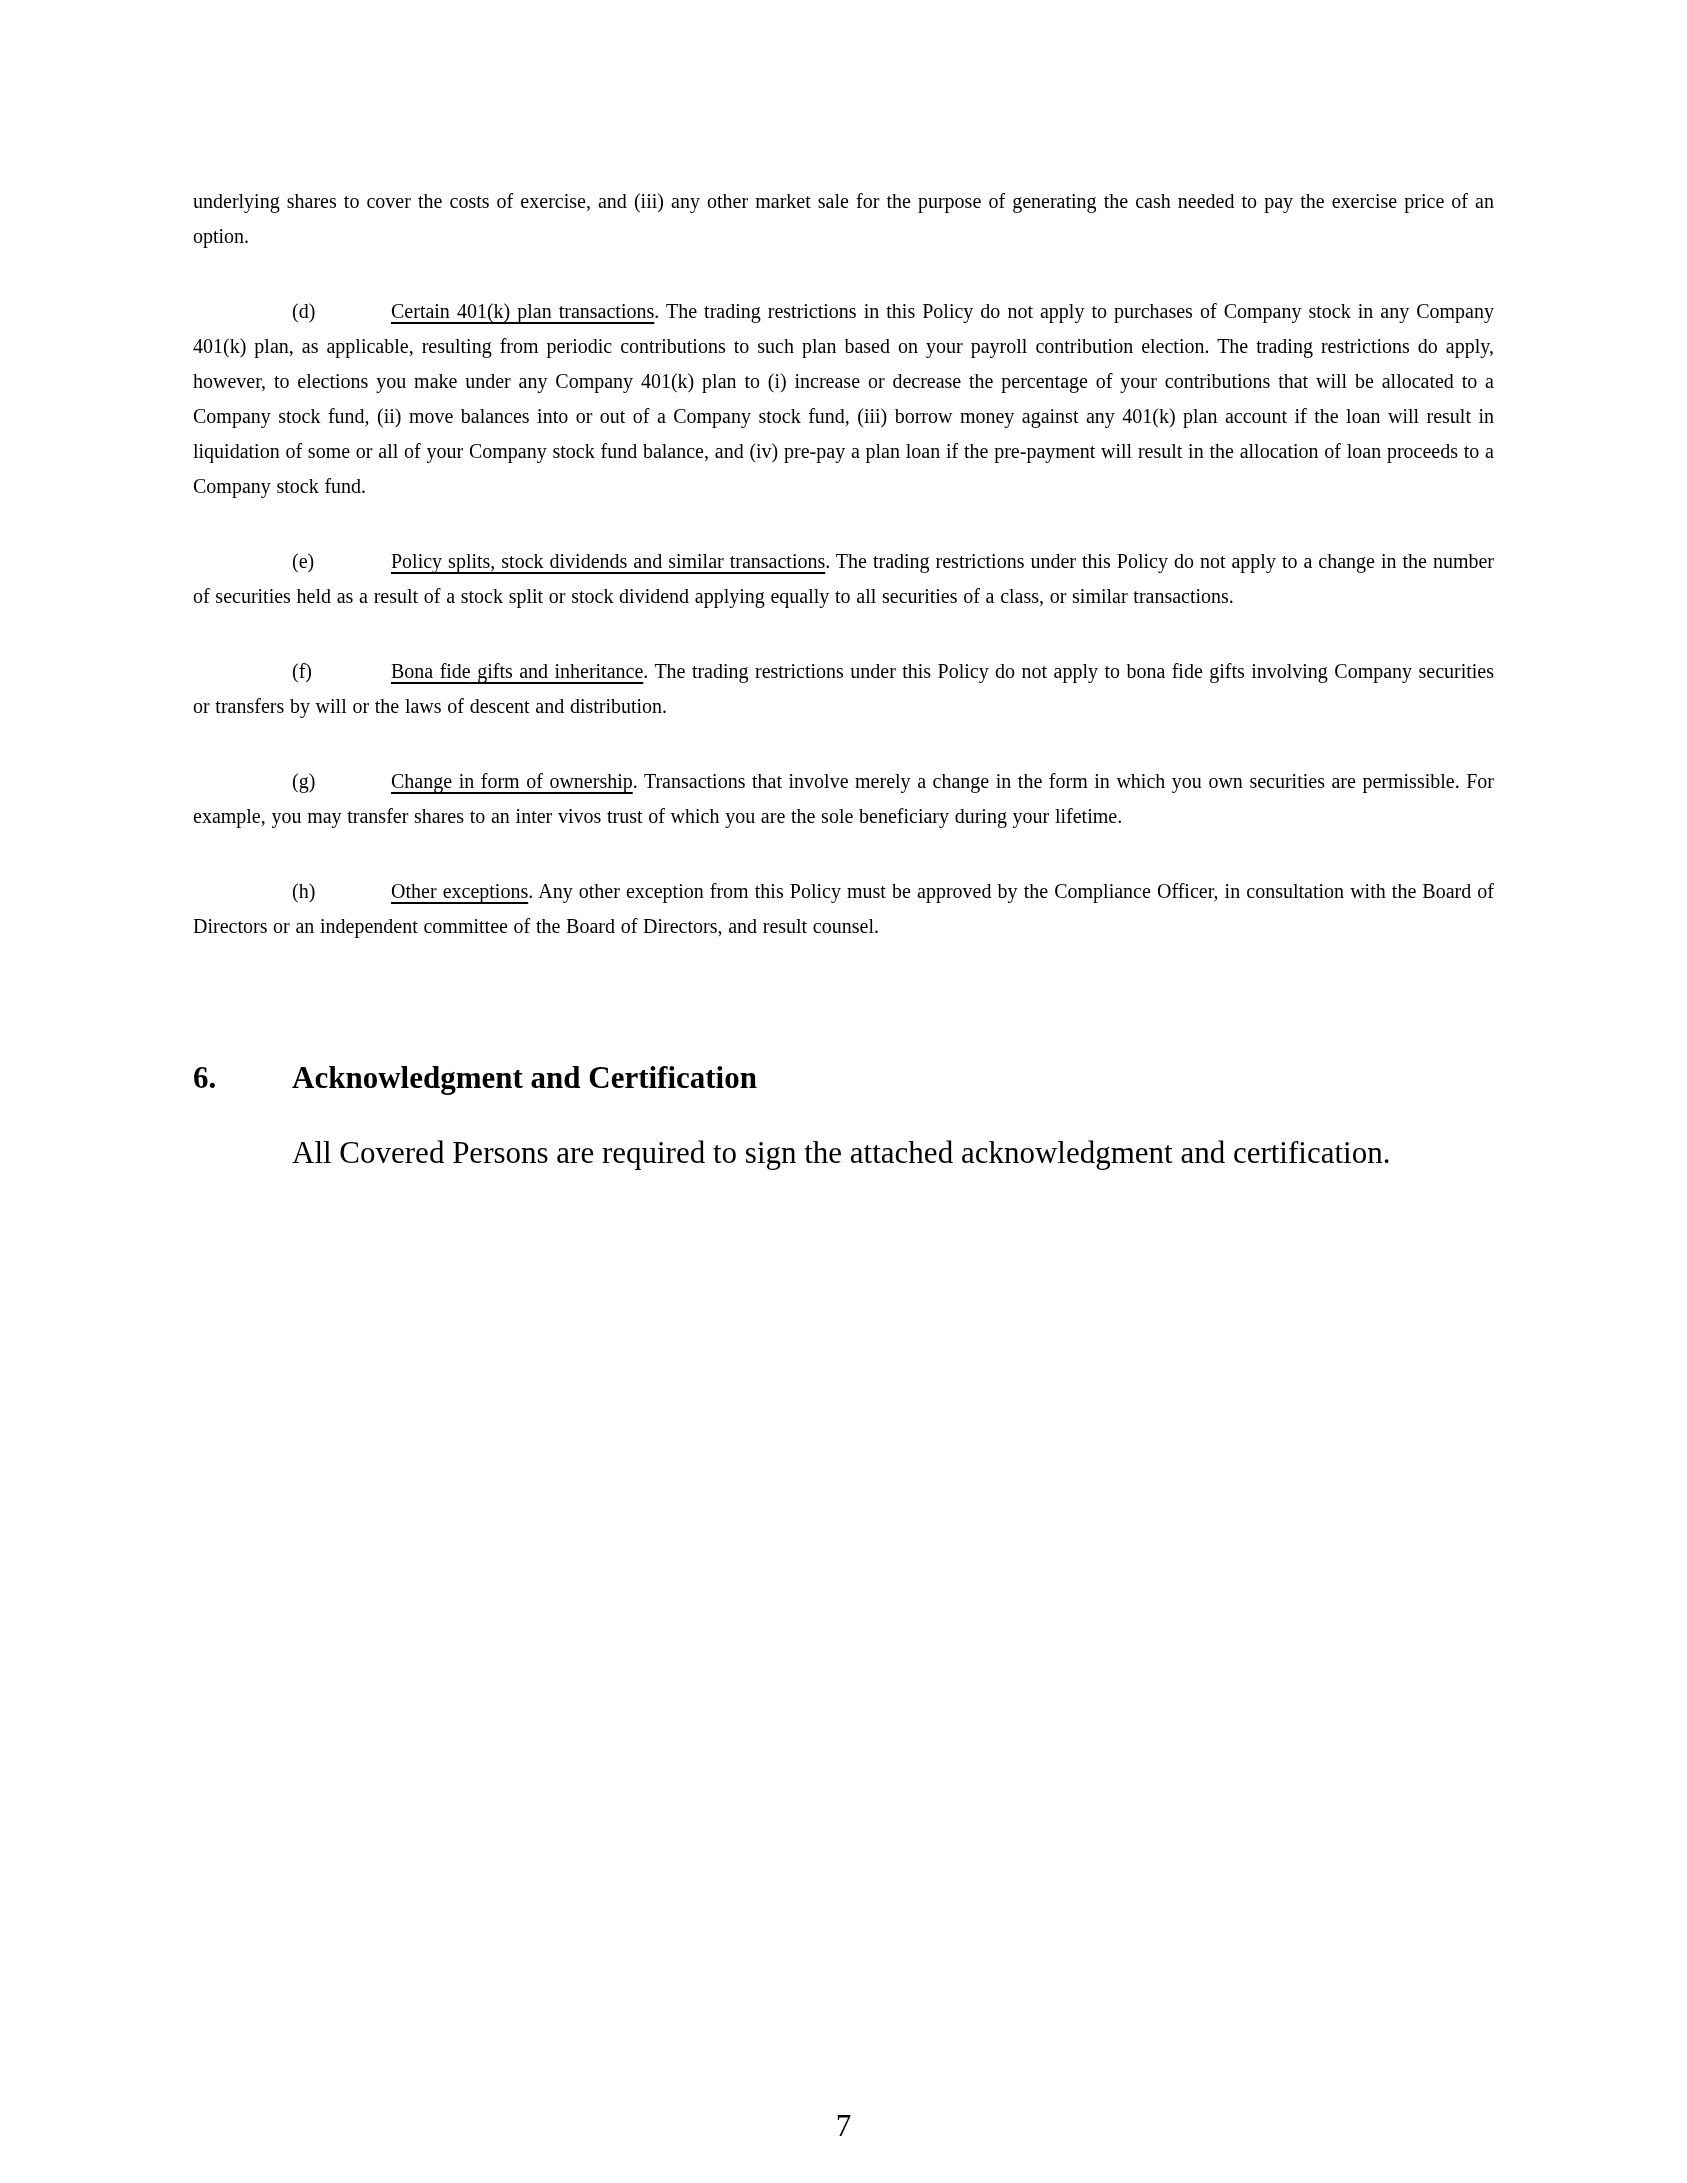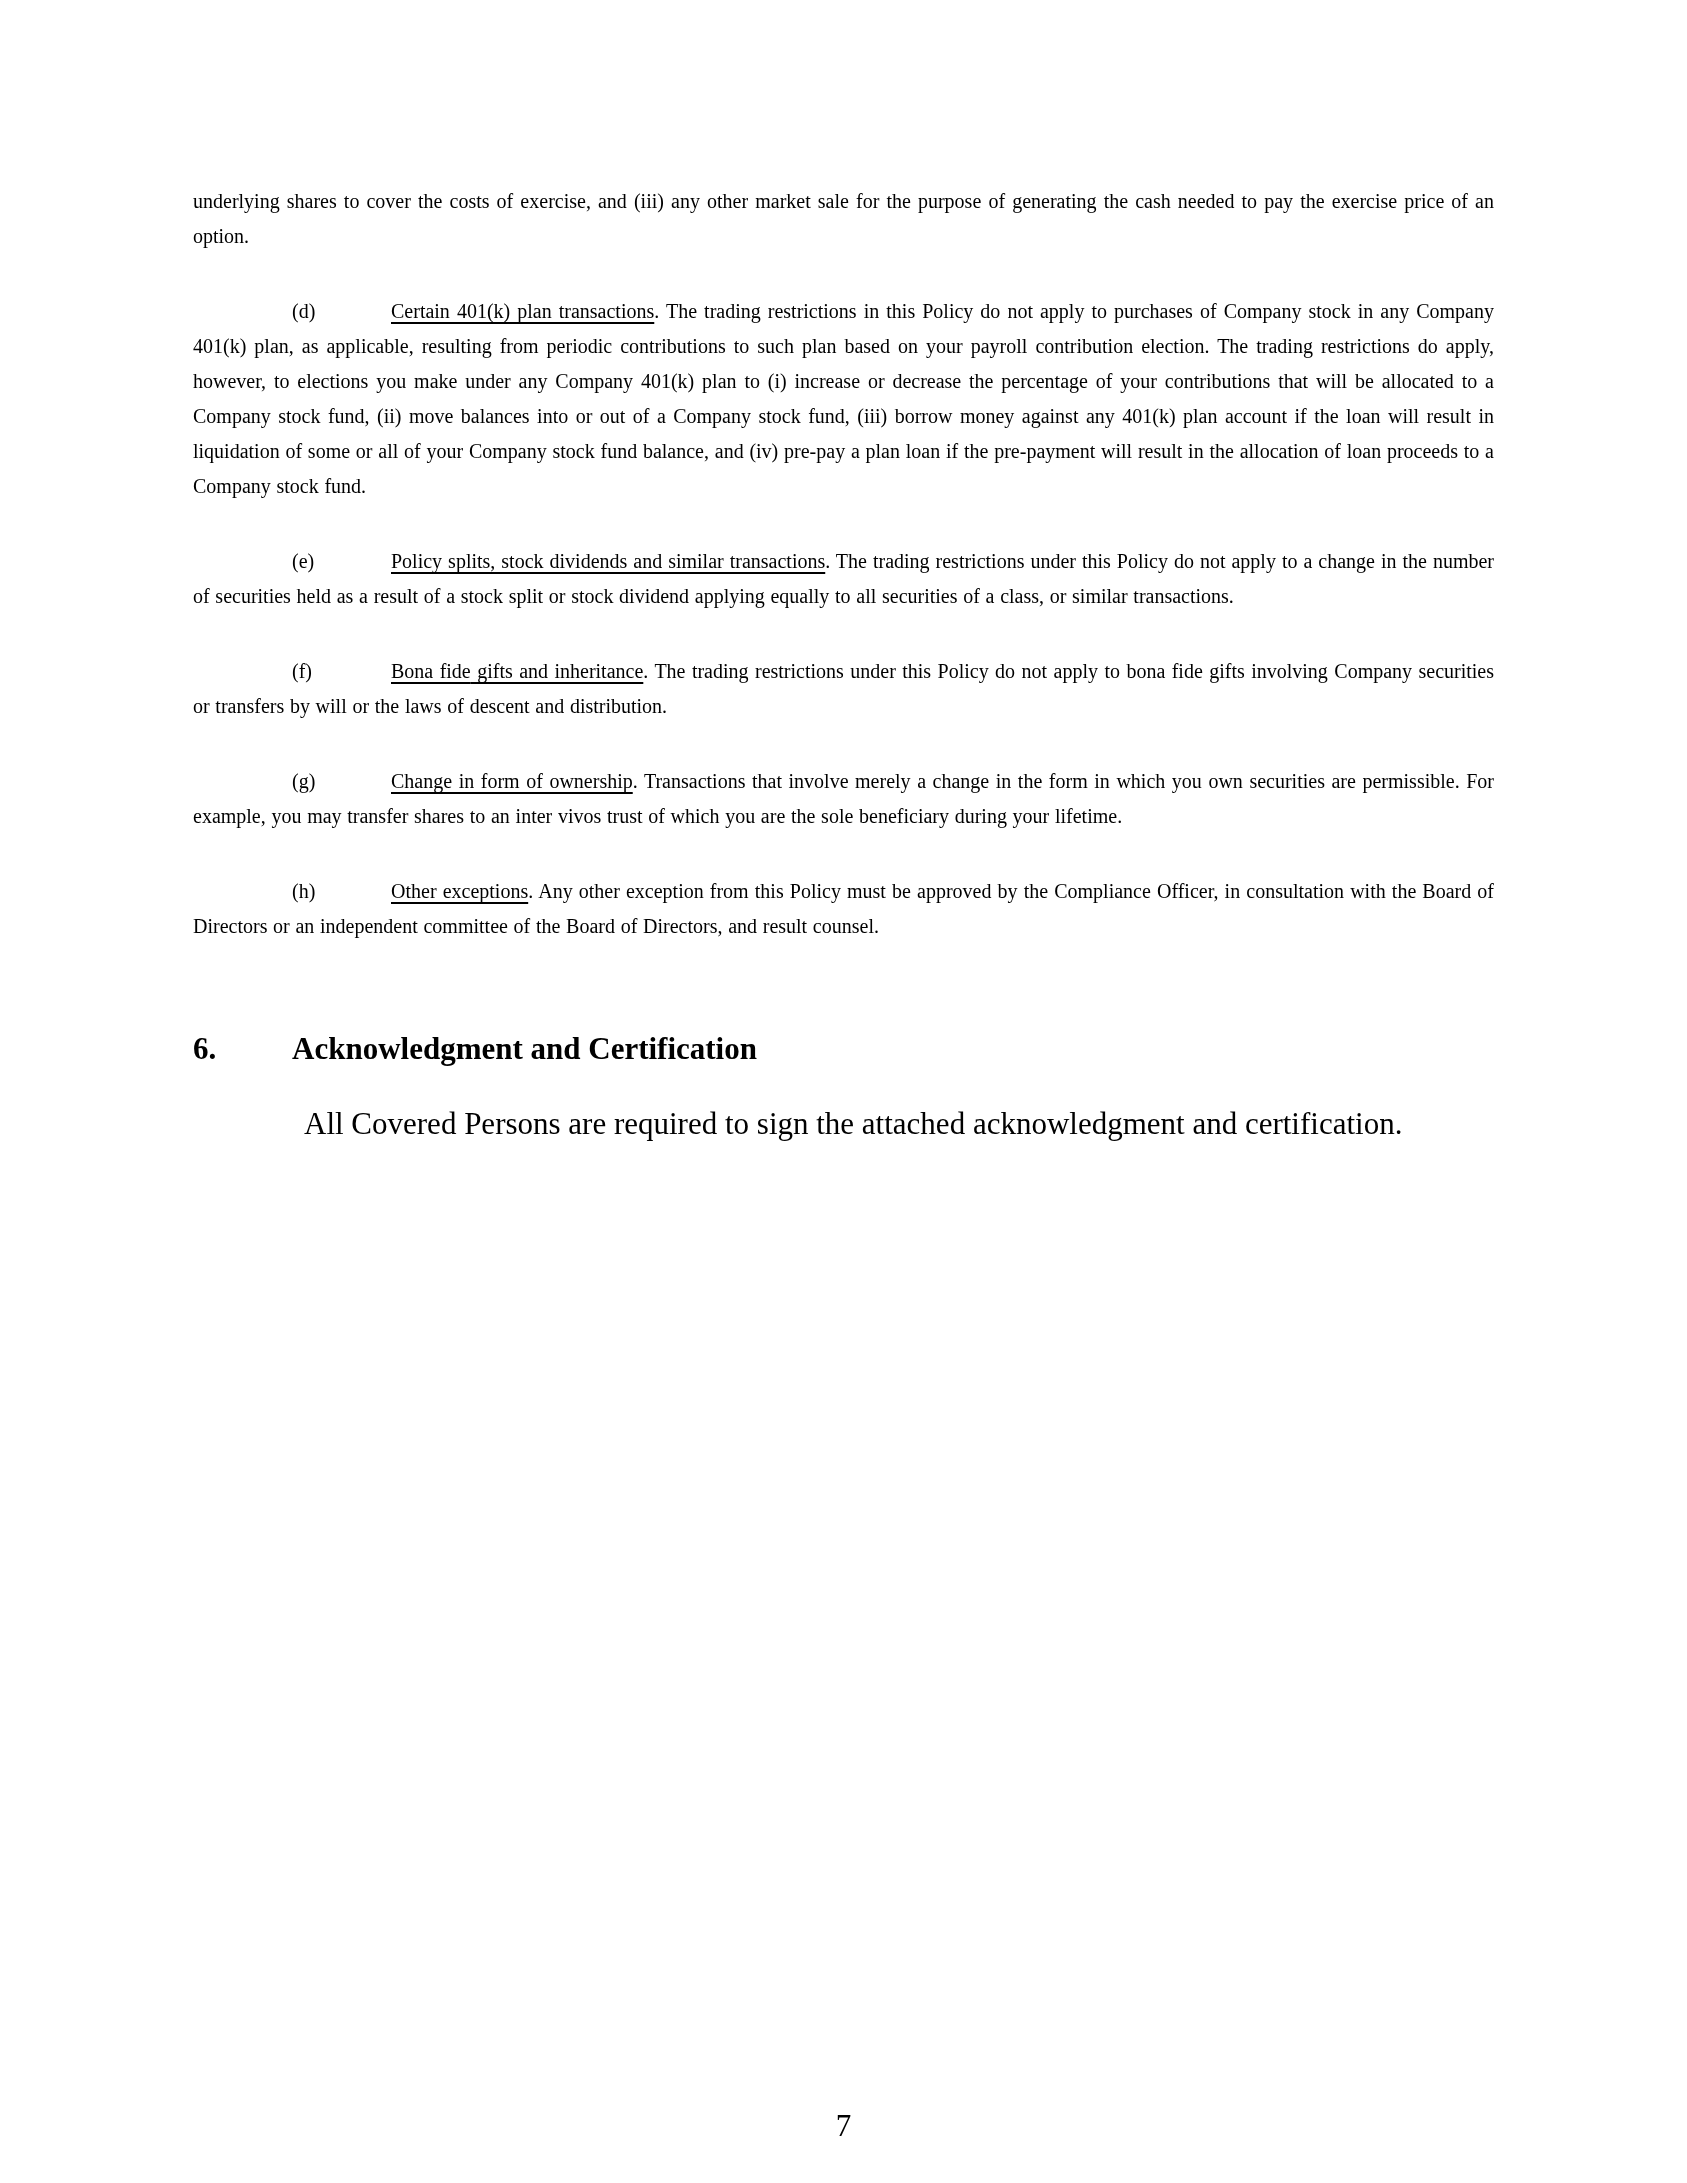--- a/index.html
+++ b/index.html
@@ -38,29 +38,29 @@
     text-decoration: underline;
     text-decoration-thickness: 2px;
     text-underline-offset: 4px;
   }
   .i { }
 
   p.heading {
     font-size: 31px;
     line-height: 35px;
     font-weight: 700;
-    margin: 87px 0 40px 0;
+    margin: 116px 0 40px 0;
     text-align: left;
     text-indent: 0;
   }
 
   p.closing {
     font-size: 31px;
     line-height: 35px;
-    margin: 12px;
+    margin: 0;
     text-align: left;
     text-indent: 99px;
   }
 
   .footer {
     position: absolute;
     top: 2108px;
     left: 0;
     width: 1687px;
     text-align: center;

